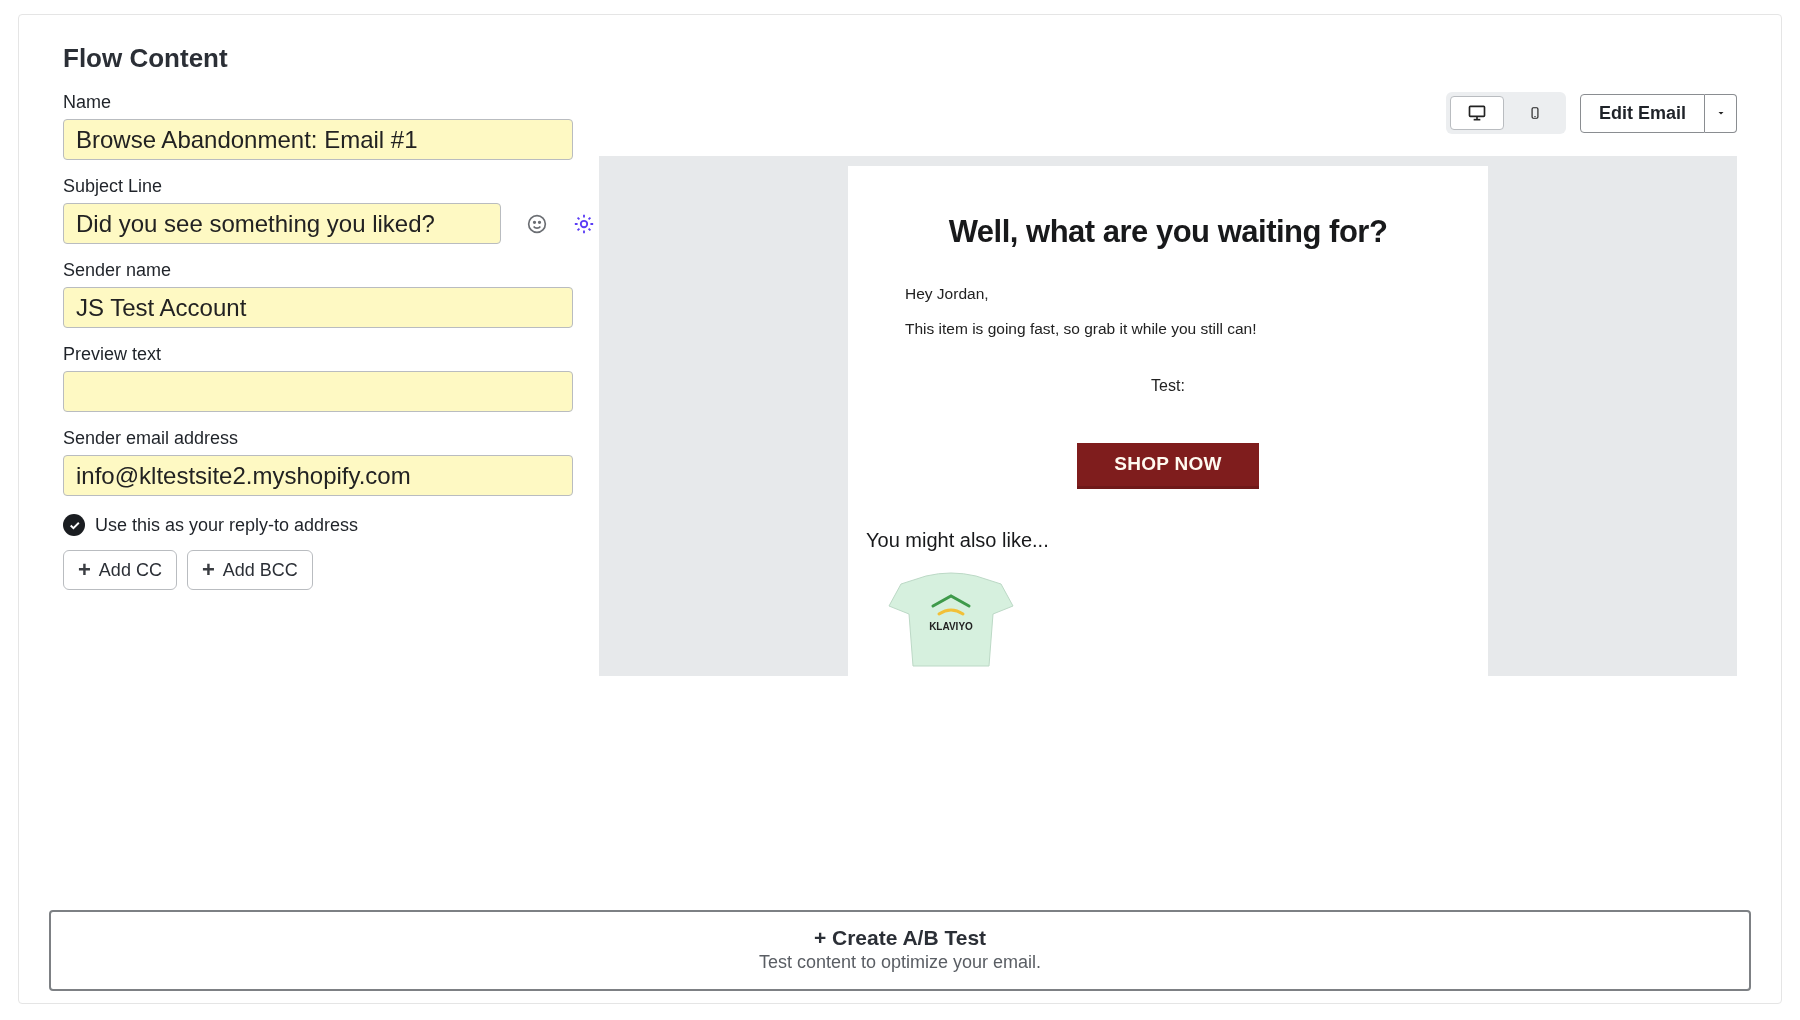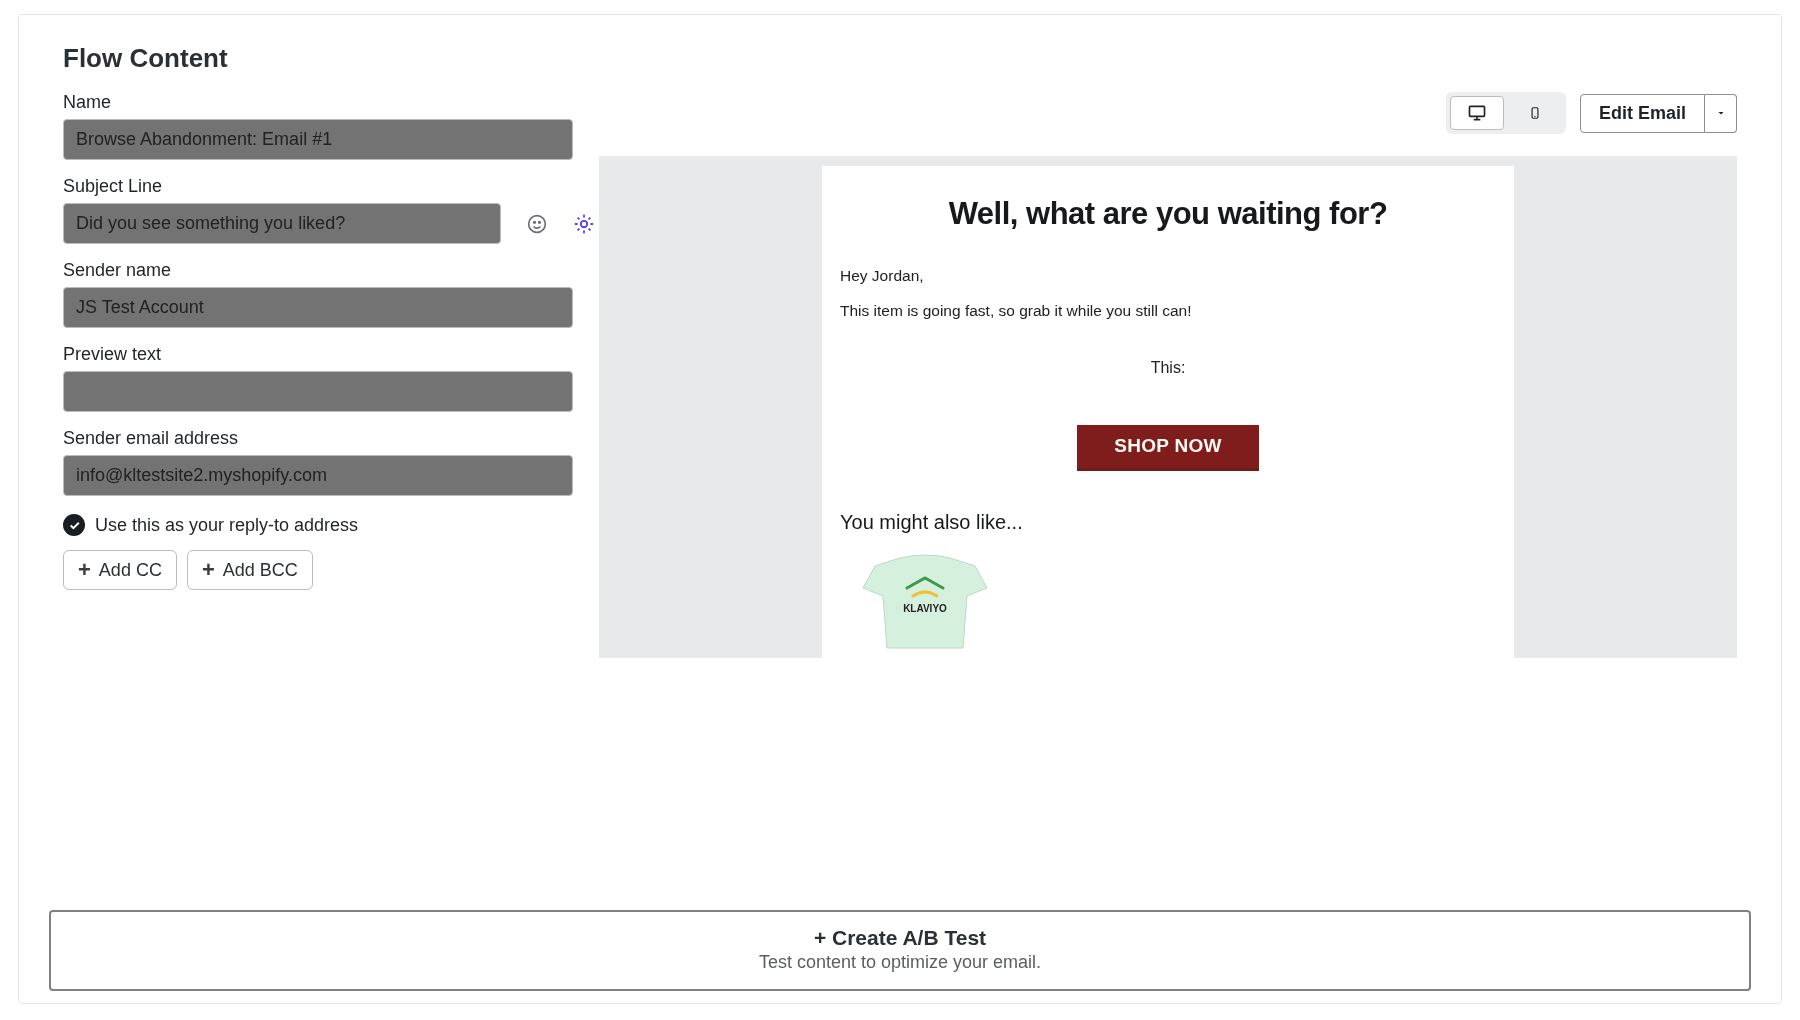--- a/index.html
+++ b/index.html
@@ -5,21 +5,21 @@
 * { box-sizing: border-box; margin: 0; padding: 0; }
 body { font-family: -apple-system, BlinkMacSystemFont, "Segoe UI", Helvetica, Arial, sans-serif; background: #fff; color: #222; }
 .outer { border: 1px solid #e5e5e5; border-radius: 4px; margin: 14px 18px; padding: 28px 44px 0 44px; min-height: 990px; position: relative; }
 .page-title { font-size: 26px; font-weight: 700; color: #2b2f36; margin-bottom: 18px; }
 .cols { display: flex; gap: 26px; }
 .left { width: 510px; flex-shrink: 0; }
 .right { flex: 1; display: flex; flex-direction: column; }
 
 .field { margin-bottom: 16px; }
 .field-label { font-size: 18px; color: #1f2329; margin-bottom: 6px; display: block; }
-.input { width: 100%; height: 41px; border: 1px solid #b9bcc0; border-radius: 4px; padding: 0 12px; font-size: 18px; color: #222; background: #737373; }
+.input { width: 100%; height: 41px; border: 1px solid #b9bcc0; border-radius: 4px; padding: 0 12px; font-size: 24px; color: #222; background: #fef9c3; }
 .subject-row { display: flex; align-items: center; gap: 26px; }
 .subject-row .input { flex: 0 0 438px; }
 .icon-btn { width: 24px; height: 24px; display: flex; align-items: center; justify-content: center; cursor: pointer; }
 
 .checkbox-row { display: flex; align-items: center; gap: 10px; margin-top: 18px; margin-bottom: 14px; }
 .checkbox-circle { width: 22px; height: 22px; border-radius: 50%; background: #1a1d21; display: flex; align-items: center; justify-content: center; flex-shrink: 0; }
 .checkbox-row span { font-size: 18px; color: #1f2329; }
 
 .btn-group { display: flex; gap: 10px; }
 .pill { border: 1px solid #b9bcc0; border-radius: 6px; padding: 8px 14px; display: inline-flex; align-items: center; gap: 8px; font-size: 18px; color: #2b2f36; background: #fff; cursor: pointer; }
@@ -27,24 +27,24 @@
 
 .toolbar { display: flex; justify-content: flex-end; align-items: center; gap: 14px; margin-bottom: 22px; }
 .device-toggle { display: flex; background: #eceef0; border-radius: 6px; padding: 4px; gap: 4px; }
 .device-btn { width: 54px; height: 34px; display: flex; align-items: center; justify-content: center; border-radius: 4px; cursor: pointer; border: 1px solid transparent; }
 .device-btn.active { background: #fff; border: 1px solid #b9bcc0; }
 .edit-split { display: flex; }
 .edit-btn { border: 1px solid #8a8d91; border-radius: 4px 0 0 4px; padding: 8px 18px; font-size: 18px; font-weight: 600; color: #1f2329; background: #fff; cursor: pointer; }
 .caret-btn { border: 1px solid #8a8d91; border-left: none; border-radius: 0 4px 4px 0; width: 32px; display: flex; align-items: center; justify-content: center; background: #fff; cursor: pointer; }
 
 .preview-shell { background: #e7e9eb; flex: 1; display: flex; justify-content: center; padding-top: 10px; overflow: hidden; max-height: 560px; }
-.preview-canvas { background: #fff; width: 692px; padding: 30px 18px 0 18px; }
+.preview-canvas { background: #fff; width: 640px; padding: 48px 18px 0 18px; }
 .preview-headline { font-size: 31px; font-weight: 800; text-align: center; color: #18191b; margin-bottom: 32px; letter-spacing: -0.5px; }
 .preview-body { font-size: 15.5px; color: #222; line-height: 1.5; }
-.preview-body p { margin-bottom: 12px; }
+.preview-body p { margin-bottom: 12px; margin-left: 39px; }
 .price-row { text-align: center; margin: 36px 0 48px 0; font-size: 16px; color: #222; }
 .cta { display: block; margin: 16px auto; width: 182px; height: 46px; background: #7f1d1d; color: #fffaf0; font-size: 19px; font-weight: 700; border: none; border-bottom: 3px solid rgba(0,0,0,0.12); cursor: pointer; letter-spacing: 0.3px; }
 .also-like { margin-top: 40px; font-size: 20px; color: #18191b; }
 .tshirt-wrap { margin-top: 14px; width: 170px; height: 110px; display:flex; align-items:center; justify-content:center; }
 
 .abtest { position: absolute; left: 30px; right: 30px; bottom: 12px; border: 2px solid #7d8084; border-radius: 4px; text-align: center; padding: 14px 0 16px 0; cursor: pointer; background:#fff; }
 .abtest-title { font-size: 21px; font-weight: 600; color: #2b2f36; }
 .abtest-sub { font-size: 18px; color: #5a5e64; margin-top: 2px; }
 </style>
 </head>
@@ -147,21 +147,21 @@
         </div>
       </div>
 
       <div class="preview-shell">
         <div class="preview-canvas">
           <div class="preview-headline">Well, what are you waiting for?</div>
           <div class="preview-body">
             <p>Hey Jordan,</p>
             <p>This item is going fast, so grab it while you still can!</p>
           </div>
-          <div class="price-row">This:</div>
+          <div class="price-row">Test:</div>
           <button class="cta">SHOP NOW</button>
           <div class="also-like">You might also like...</div>
           <div class="tshirt-wrap">
             <svg width="160" height="110" viewBox="0 0 160 110">
               <path d="M30 18 L55 10 Q80 4 105 10 L130 18 L142 40 L122 48 L118 100 L42 100 L38 48 L18 40 Z" fill="#d6f0de" stroke="#bcd9c6" stroke-width="1"></path>
               <path d="M62 40 L80 30 L98 40" fill="none" stroke="#3e9a4a" stroke-width="3" stroke-linecap="round"></path>
               <path d="M68 48 Q80 40 92 48" fill="none" stroke="#f2c038" stroke-width="3" stroke-linecap="round"></path>
               <text x="80" y="64" text-anchor="middle" font-size="10" font-weight="700" fill="#222">KLAVIYO</text>
             </svg>
           </div>

